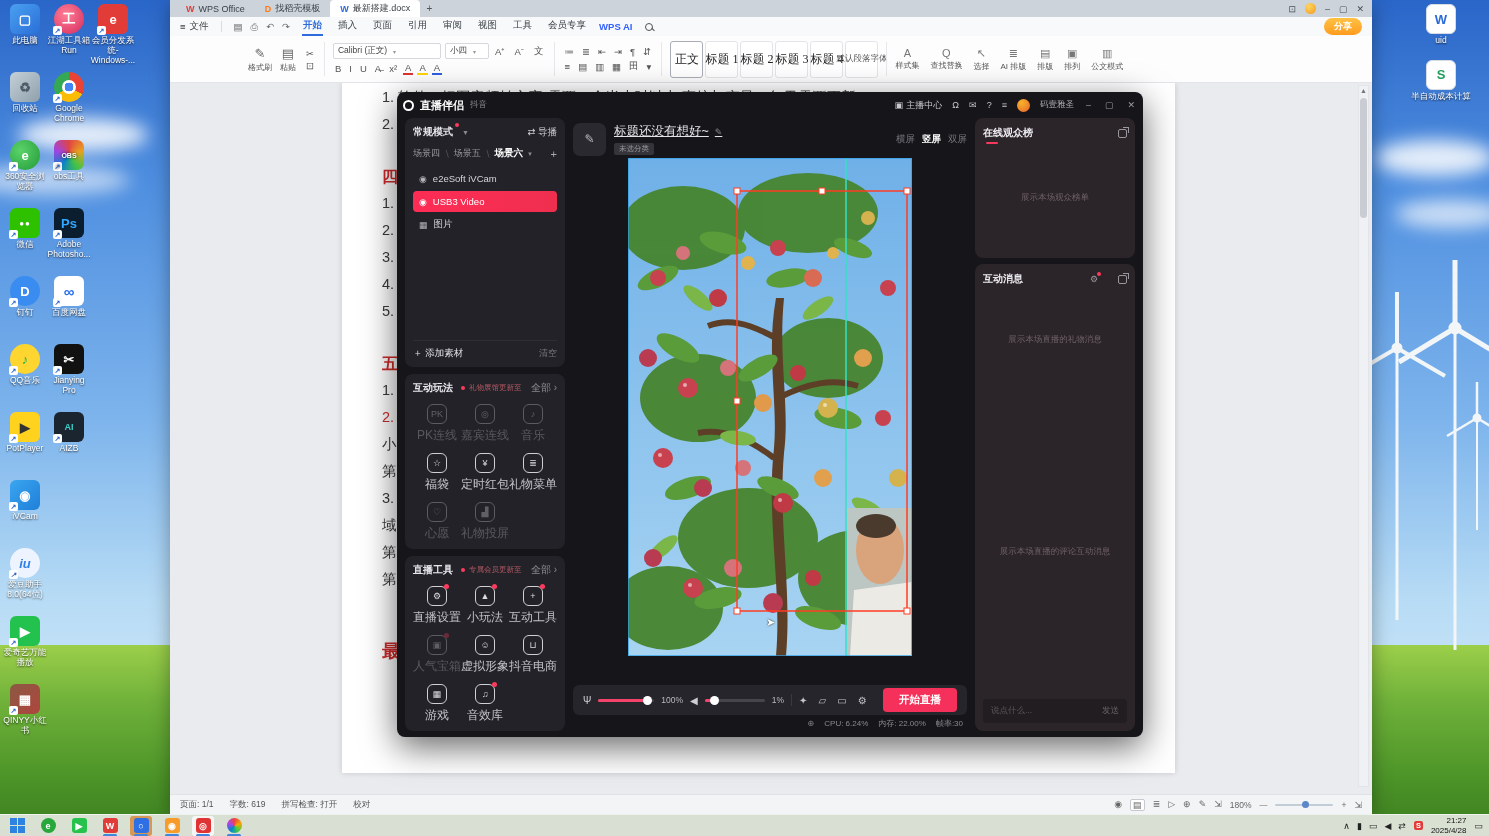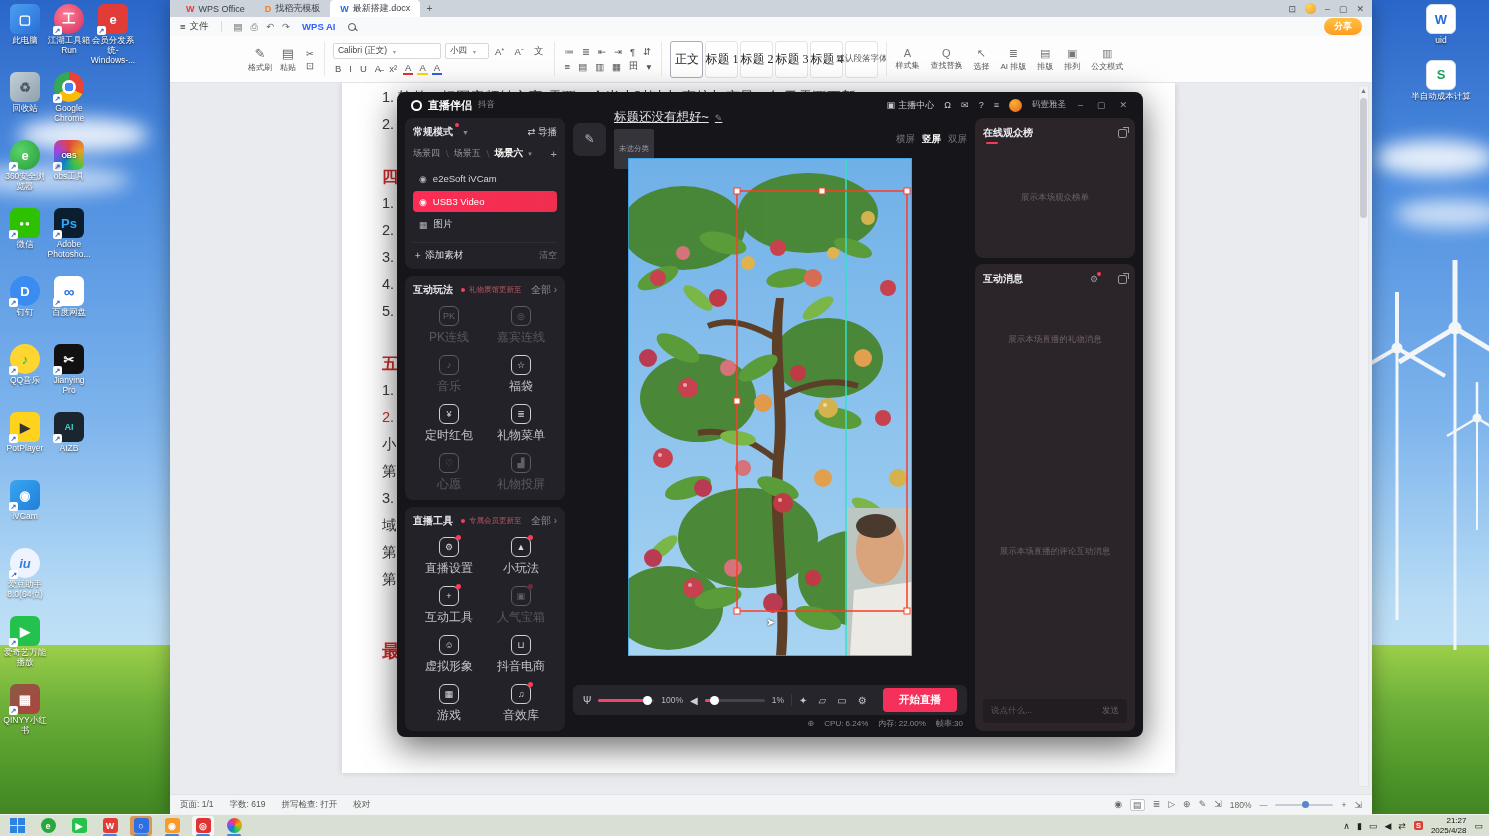--- a/index.html
+++ b/index.html
@@ -94,21 +94,21 @@
   .vscroll .thumb{width:7px;height:120px;background:#c9ccd2;border-radius:4px;margin-top:2px;}
   .wps-status{height:20px;background:#f2f4f6;border-top:1px solid #e0e2e5;display:flex;align-items:center;gap:16px;padding:0 10px;font-size:8.5px;color:#555;flex:none;}
   .ws-right{margin-left:auto;display:flex;align-items:center;gap:8px;color:#666;}
   .ws-ic{font-size:9px;}
   .ws-ic.boxed{border:1px solid #c6cad0;border-radius:2px;padding:0 2px;background:#fff;}
   .zoomtrack{width:58px;height:2px;background:#c3cdd8;border-radius:2px;position:relative;}
   .zoomtrack::after{content:"";position:absolute;left:45%;top:-2.5px;width:7px;height:7px;border-radius:50%;background:#5b86c7;}
 
   
   .live{position:absolute;left:397px;top:92px;width:746px;height:645px;background:#161519;border-radius:8px;box-shadow:0 10px 34px rgba(0,0,0,.6);z-index:2;display:flex;flex-direction:column;overflow:hidden;}
-  .lv-titlebar{height:26px;display:flex;align-items:center;gap:6px;padding:0 14px;flex:none;}
+  .lv-titlebar{height:26px;display:flex;align-items:center;gap:6px;padding:0 6px;flex:none;}
   .lv-logo{width:11px;height:11px;border:2px solid #fff;border-radius:50%;}
   .lv-name{font-size:11px;font-weight:bold;color:#fff;}
   .lv-platform{font-size:8.5px;color:#86858c;}
   .lv-tbright{margin-left:auto;display:flex;align-items:center;gap:10px;font-size:9px;color:#c9c8ce;}
   .lv-anchor{display:flex;align-items:center;gap:3px;}
   .lv-avatar{width:13px;height:13px;border-radius:50%;background:radial-gradient(circle at 35% 30%,#f7b32b,#e8622a);}
   .lv-user{font-size:8.5px;color:#aeadb4;}
   .lv-winbtn{font-size:9px;color:#9b9aa1;padding:0 2px;}
   .lv-body{flex:1;display:flex;gap:8px;padding:0 8px 6px;min-height:0;}
 
@@ -130,34 +130,34 @@
   .src .g{font-size:9px;color:#b4b3ba;}
   .src.active{background:linear-gradient(90deg,#fe2c55,#ef2f4f);color:#fff;}
   .src.active .g{color:#fff;}
   .addrow{margin-top:auto;border-top:1px solid #2f2e35;padding-top:6px;display:flex;align-items:center;font-size:9.5px;color:#e3e2e8;}
   .addrow .clear{margin-left:auto;color:#77767c;font-size:9px;}
   .sec-head{display:flex;align-items:center;gap:4px;}
   .sec-title{font-size:10px;font-weight:bold;color:#e8e7ec;}
   .sec-dot{width:4px;height:4px;border-radius:50%;background:#fb3b5c;margin-left:4px;}
   .sec-badge{font-size:7.5px;color:#b05862;}
   .sec-more{margin-left:auto;font-size:10px;color:#8a8990;}
-  .igrid{display:grid;grid-template-columns:repeat(2,1fr);row-gap:9px;margin-top:9px;}
+  .igrid{display:grid;grid-template-columns:repeat(3,1fr);row-gap:9px;margin-top:9px;}
   .gitem{display:flex;flex-direction:column;align-items:center;gap:3px;}
   .gico{width:20px;height:20px;border:1.3px solid #cfcfd4;border-radius:6px;display:flex;align-items:center;justify-content:center;font-size:9px;color:#dcdbe0;position:relative;}
   .gitem .glabel{font-size:12px;color:#c3c2c8;white-space:nowrap;}
   .gitem.dim{opacity:.33;}
   .gitem.dot .gico::after,.gitem.dim.dot .gico::after{content:"";position:absolute;right:-3px;top:-3px;width:5px;height:5px;border-radius:50%;background:#fb3b5c;}
 
   .lv-center{flex:1;display:flex;flex-direction:column;min-width:0;}
   .ct-head{height:38px;display:flex;align-items:center;gap:8px;margin-top:2px;}
   .ct-tile{width:33px;height:33px;background:#2a292f;border-radius:7px;display:flex;align-items:center;justify-content:center;color:#bdbcc2;font-size:12px;}
   .ct-titlewrap{display:flex;flex-direction:column;gap:3px;}
   .ct-title{font-size:12.5px;color:#e4e3e8;display:flex;gap:6px;align-items:center;text-decoration:underline;}
   .ct-title .edit{font-size:9px;color:#8a8990;}
-  .ct-cat{align-self:flex-start;background:#35343a;color:#97969c;font-size:7.5px;padding:15px 5px;border-radius:2px;}
+  .ct-cat{align-self:flex-start;background:#35343a;color:#97969c;font-size:7.5px;padding:1px 5px;border-radius:2px;}
   .layout-switch{margin-left:auto;display:flex;align-items:center;gap:7px;font-size:9.5px;color:#77767d;}
   .layout.active{color:#fff;font-weight:bold;}
   .preview-wrap{flex:1;position:relative;display:flex;justify-content:center;}
   .portrait{position:relative;width:284px;height:498px;background:#0e0d10;}
   .cursor-arrow{position:absolute;left:138px;top:458px;color:#fff;font-size:11px;text-shadow:0 0 2px #000;}
   .ctrl-bar{height:30px;background:#26252b;border-radius:6px;margin-top:9px;display:flex;align-items:center;gap:7px;padding:0 10px;}
   .ctrl-bar .mic,.ctrl-bar .spk{font-size:10px;color:#cfced4;}
   .slider{height:3px;background:#46454c;border-radius:2px;position:relative;}
   .sl-mic{width:56px;}
   .sl-vol{width:60px;}
@@ -431,20 +431,31 @@
         <span>文件</span>
       </span>
     <span class="sep"></span>
     <span style="display:flex;gap:8px;color:#666;">
 
     <span>▤</span>
         <span>⎙</span>
         <span>↶</span>
         <span>↷</span>
       </span>
+    <div class="menu-tabs">
+
+    <span class="mtab active">开始</span>
+        <span class="mtab">插入</span>
+        <span class="mtab">页面</span>
+        <span class="mtab">引用</span>
+        <span class="mtab">审阅</span>
+        <span class="mtab">视图</span>
+        <span class="mtab">工具</span>
+        <span class="mtab">会员专享</span>
+      </div>
     <span class="wpsai">WPS AI</span>
     <span class="search-ic"></span>
     <span class="share-pill">分享</span>
   </div>
 
   <div class="wps-ribbon">
     <div class="rblock">
         <span class="big">✎</span>
         <span>格式刷</span>
       </div>

